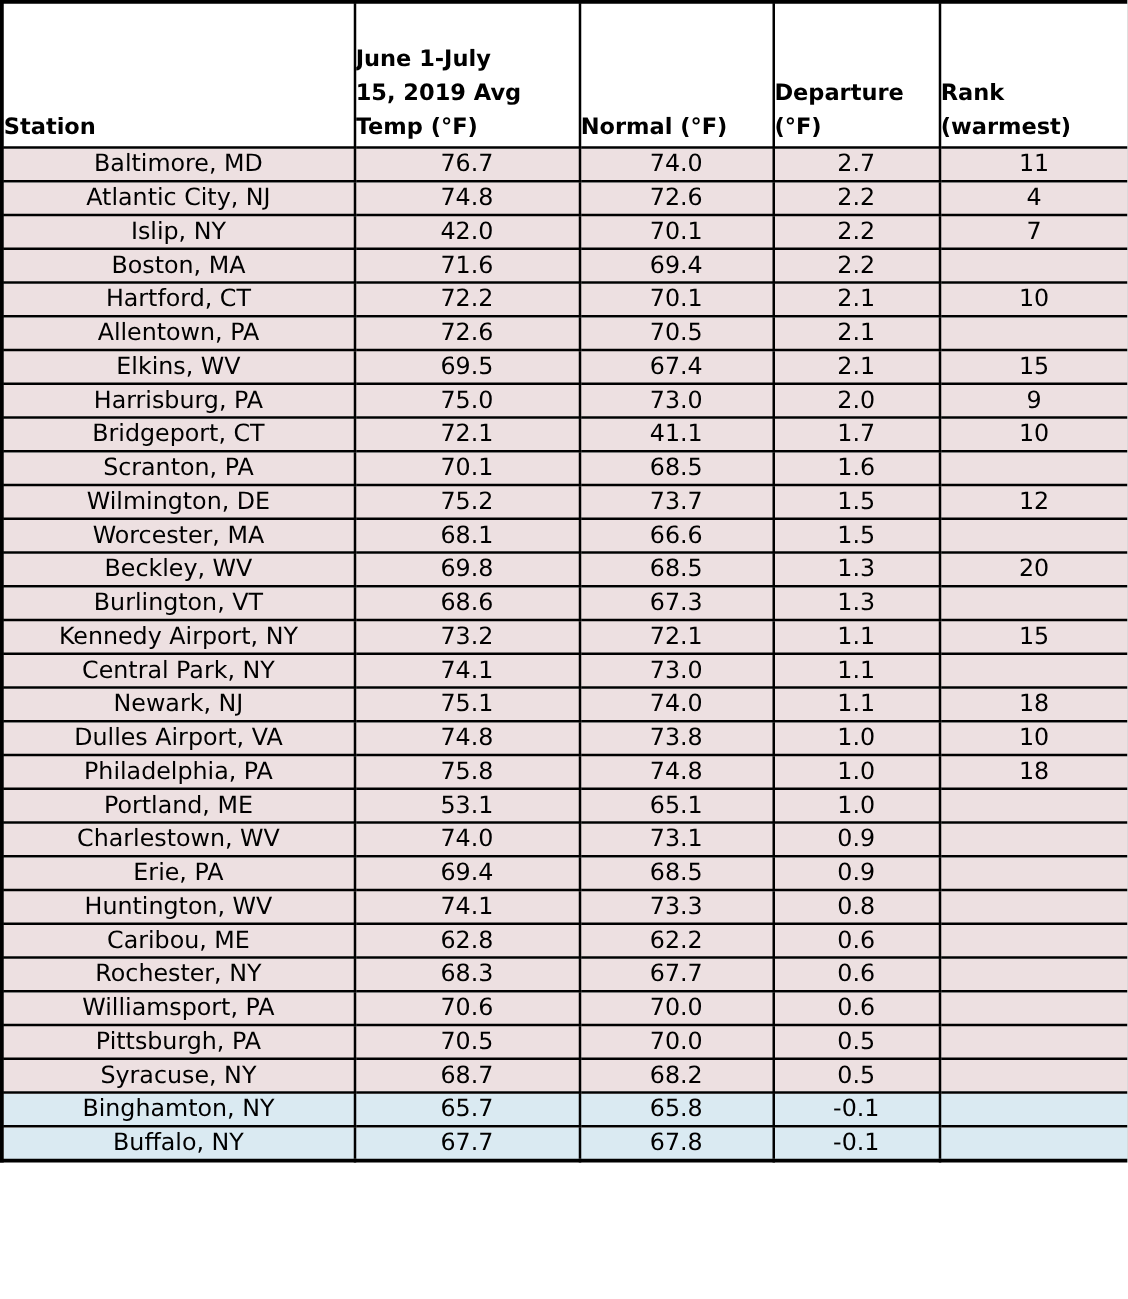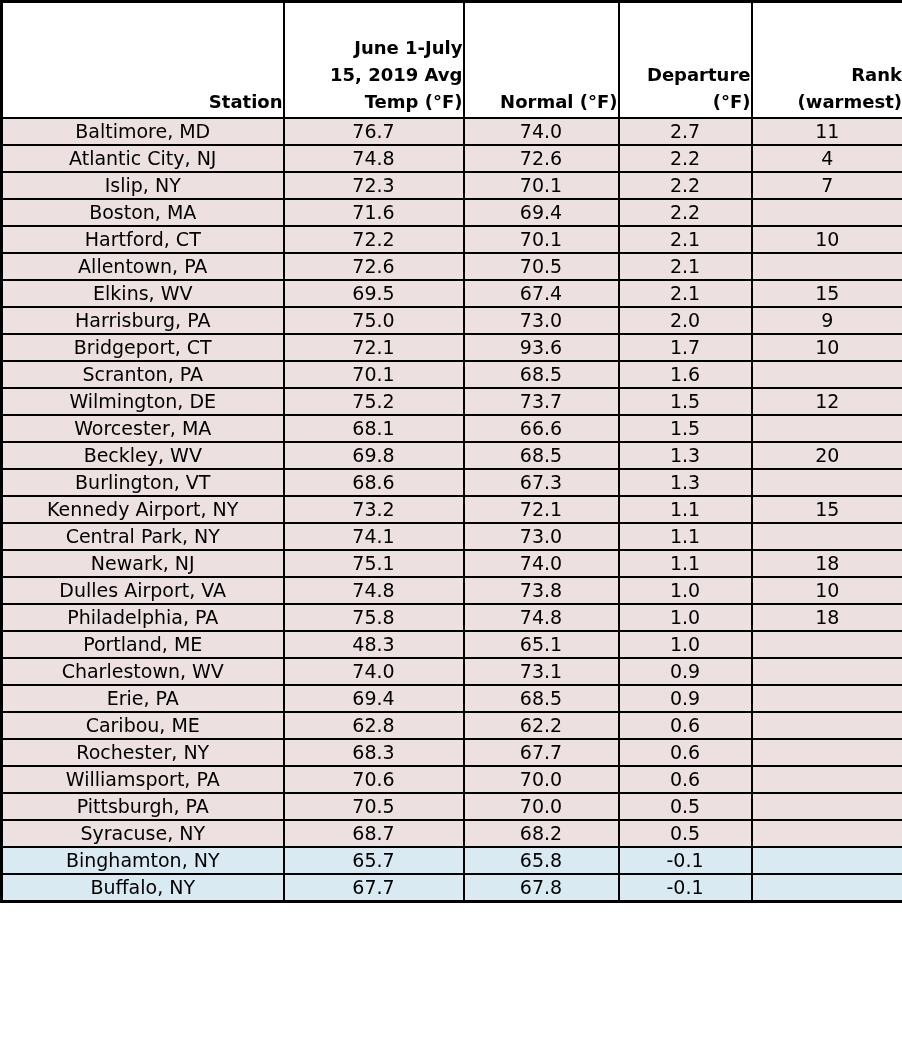--- a/index.html
+++ b/index.html
@@ -23,21 +23,21 @@
   .temp-table th, .temp-table td {
     border: 2px solid #000000;
     padding: 0;
     overflow: hidden;
     color: #000000;
   }
   .temp-table th {
     background: #ffffff;
     height: 112px;
     vertical-align: bottom;
-    text-align: right;
+    text-align: left;
     font-size: 18px;
     font-weight: bold;
     line-height: 27px;
     white-space: pre-line;
     padding-bottom: 2px;
   }
   .temp-table td {
     height: 25px;
     text-align: center;
     vertical-align: middle;
@@ -88,21 +88,21 @@
         </tr>
         <tr class="warm">
           <td>Atlantic City, NJ</td>
           <td>74.8</td>
           <td>72.6</td>
           <td>2.2</td>
           <td>4</td>
         </tr>
         <tr class="warm">
           <td>Islip, NY</td>
-          <td>72.3</td>
+          <td>42.0</td>
           <td>70.1</td>
           <td>2.2</td>
           <td>7</td>
         </tr>
         <tr class="warm">
           <td>Boston, MA</td>
           <td>71.6</td>
           <td>69.4</td>
           <td>2.2</td>
           <td></td>
@@ -131,21 +131,21 @@
         <tr class="warm">
           <td>Harrisburg, PA</td>
           <td>75.0</td>
           <td>73.0</td>
           <td>2.0</td>
           <td>9</td>
         </tr>
         <tr class="warm">
           <td>Bridgeport, CT</td>
           <td>72.1</td>
-          <td>93.6</td>
+          <td>41.1</td>
           <td>1.7</td>
           <td>10</td>
         </tr>
         <tr class="warm">
           <td>Scranton, PA</td>
           <td>70.1</td>
           <td>68.5</td>
           <td>1.6</td>
           <td></td>
         </tr>
@@ -207,37 +207,44 @@
         </tr>
         <tr class="warm">
           <td>Philadelphia, PA</td>
           <td>75.8</td>
           <td>74.8</td>
           <td>1.0</td>
           <td>18</td>
         </tr>
         <tr class="warm">
           <td>Portland, ME</td>
-          <td>48.3</td>
+          <td>53.1</td>
           <td>65.1</td>
           <td>1.0</td>
           <td></td>
         </tr>
         <tr class="warm">
           <td>Charlestown, WV</td>
           <td>74.0</td>
           <td>73.1</td>
           <td>0.9</td>
           <td></td>
         </tr>
         <tr class="warm">
           <td>Erie, PA</td>
           <td>69.4</td>
           <td>68.5</td>
           <td>0.9</td>
+          <td></td>
+        </tr>
+        <tr class="warm">
+          <td>Huntington, WV</td>
+          <td>74.1</td>
+          <td>73.3</td>
+          <td>0.8</td>
           <td></td>
         </tr>
         <tr class="warm">
           <td>Caribou, ME</td>
           <td>62.8</td>
           <td>62.2</td>
           <td>0.6</td>
           <td></td>
         </tr>
         <tr class="warm">

